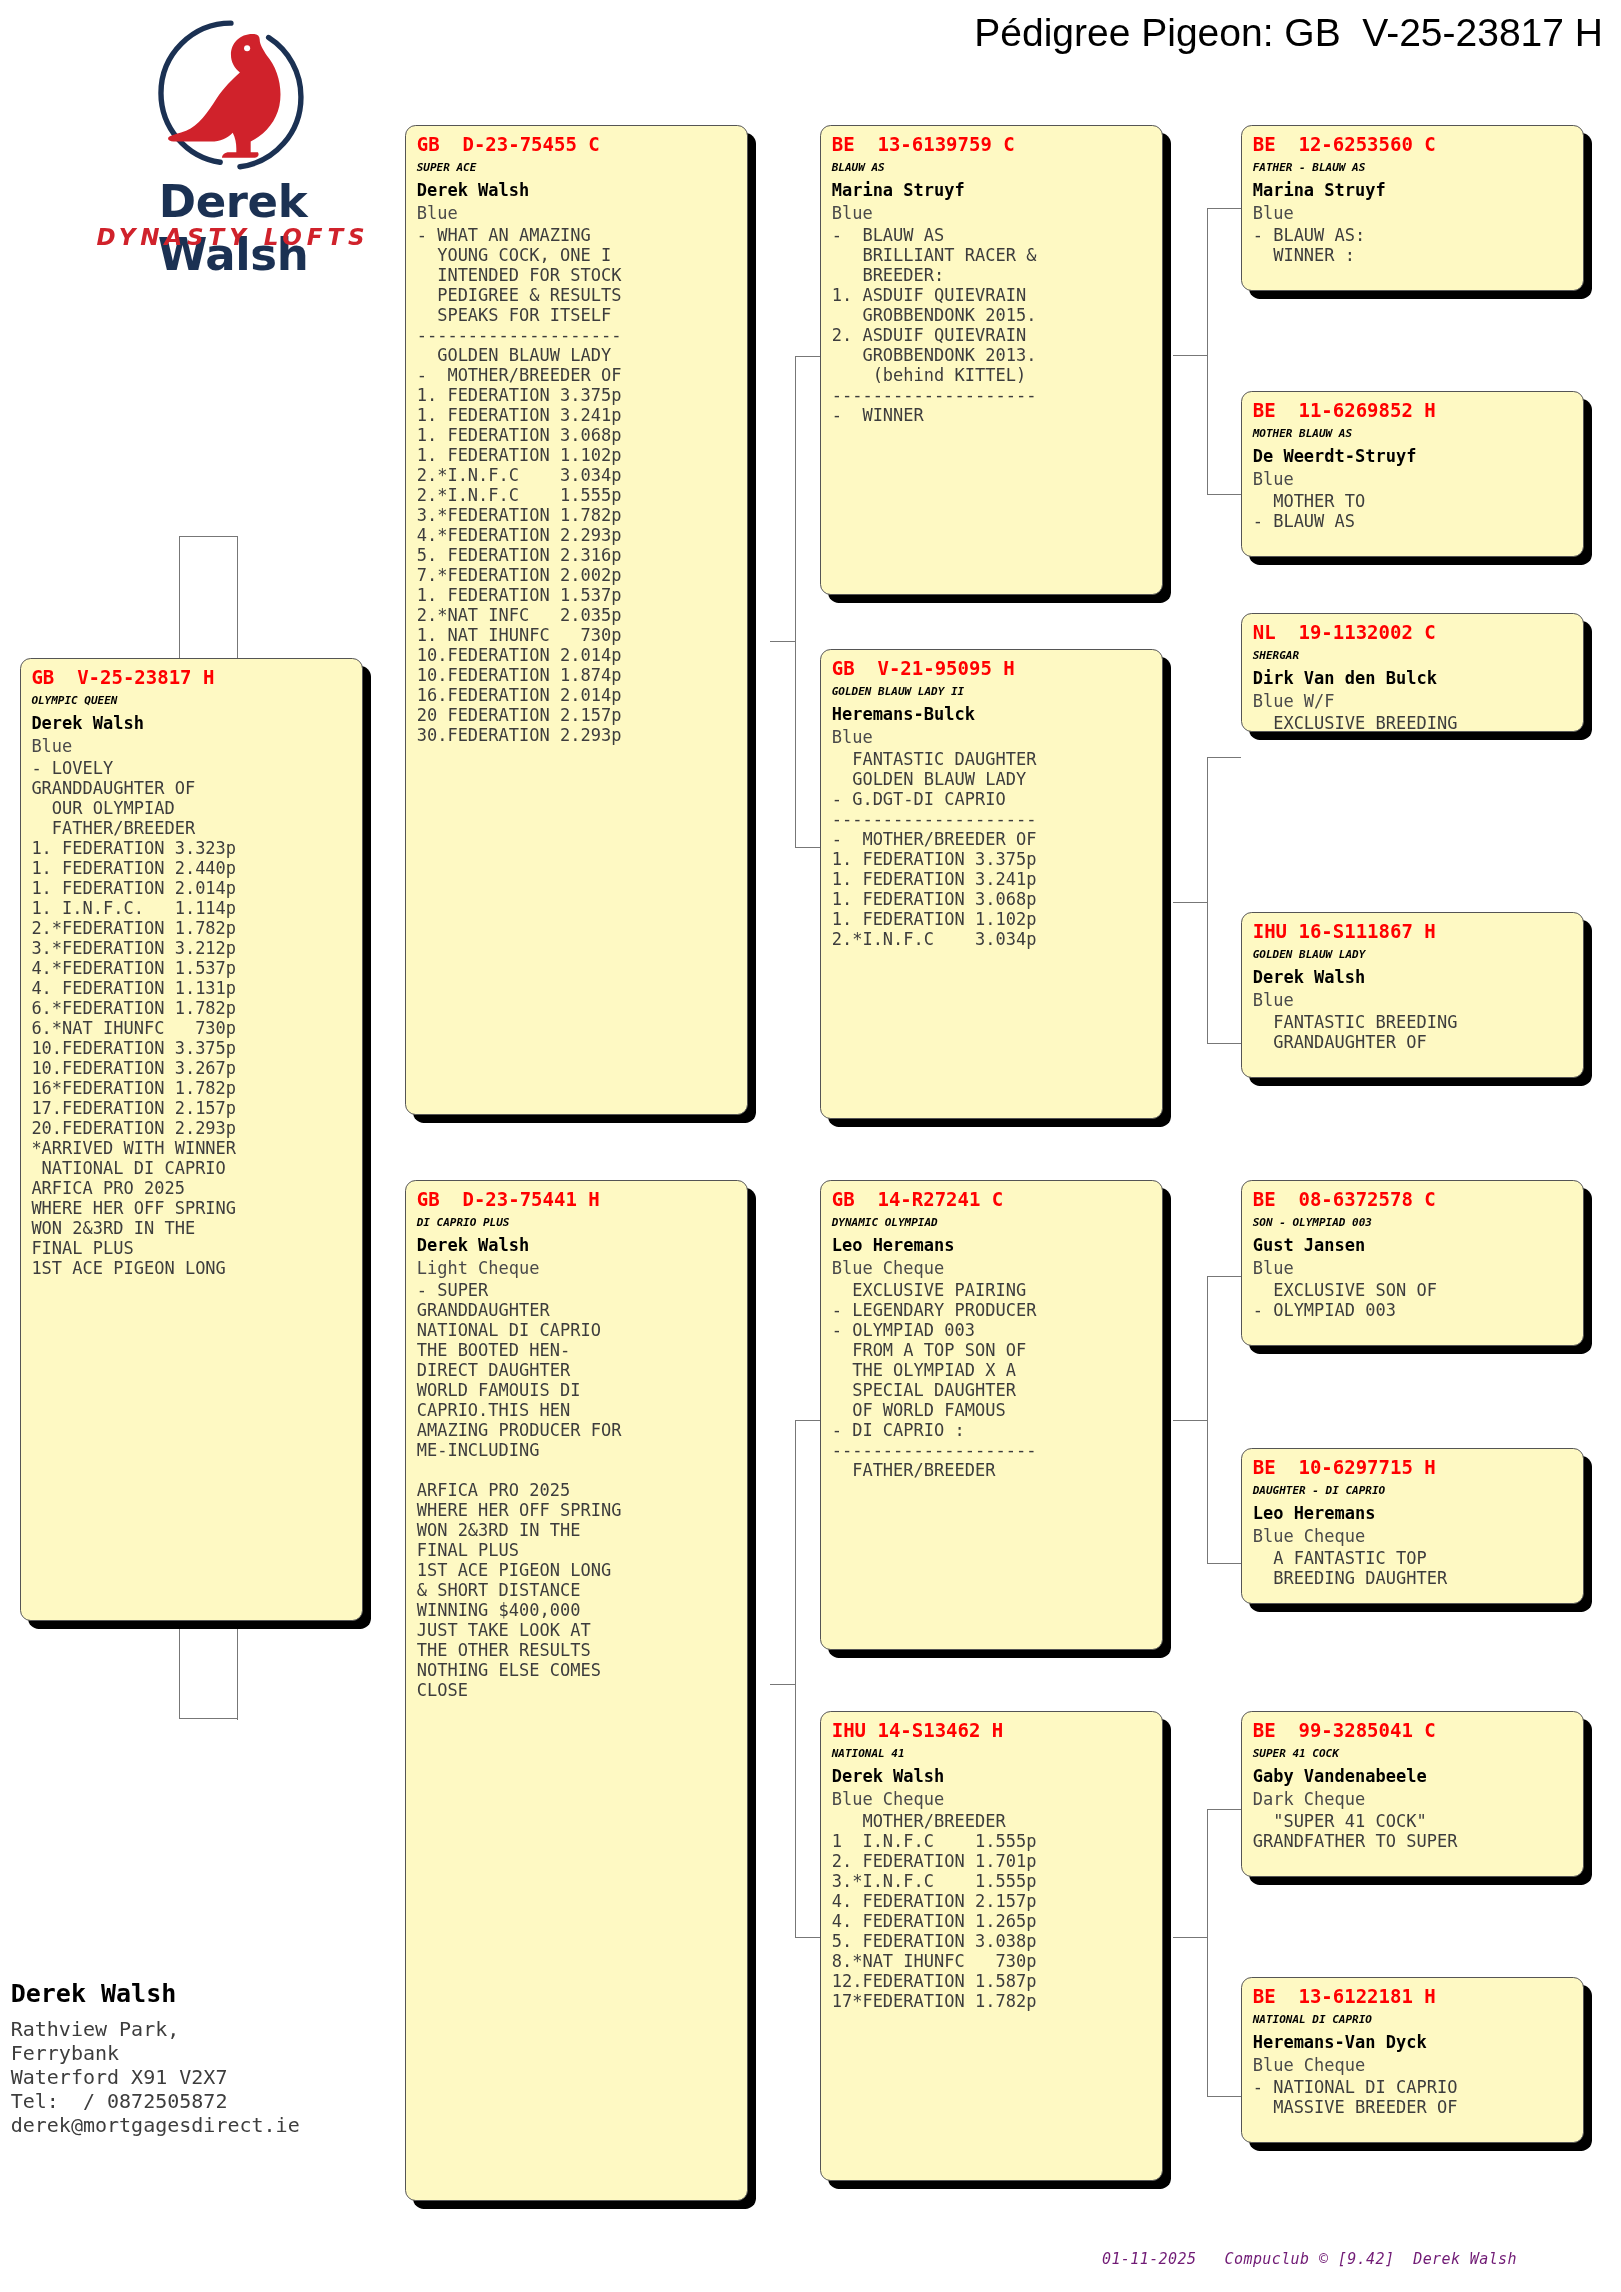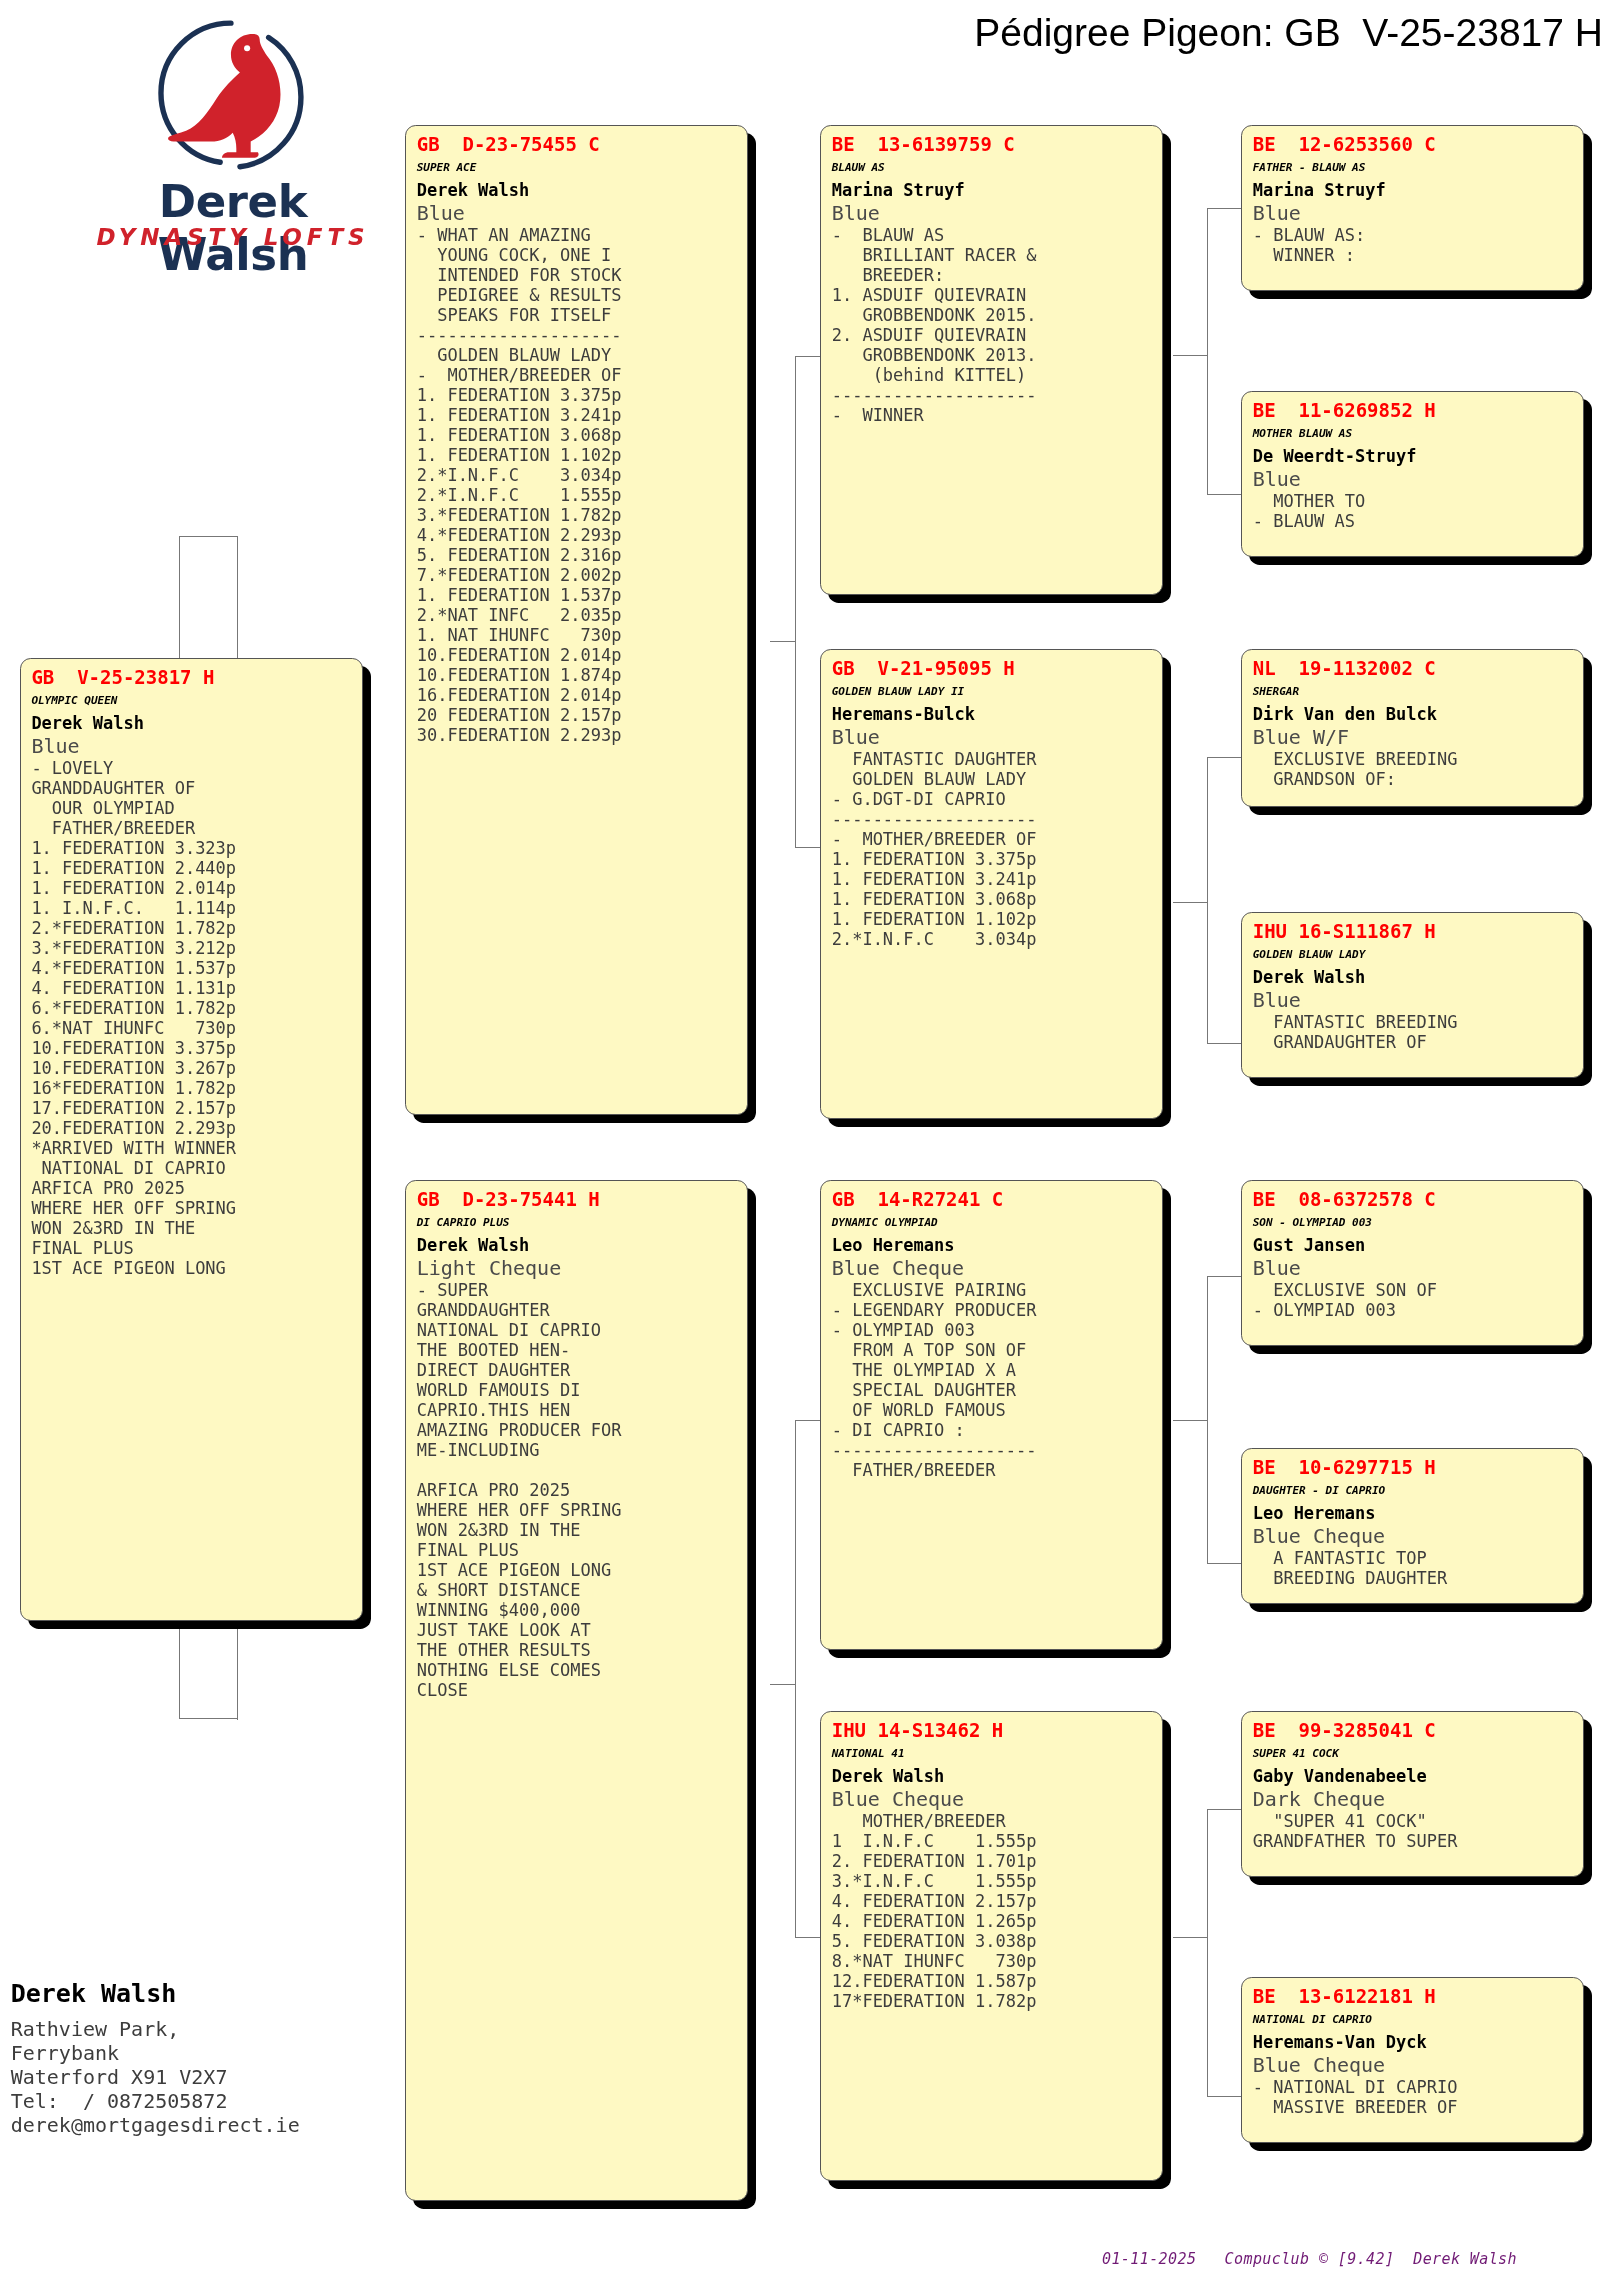--- a/index.html
+++ b/index.html
@@ -65,21 +65,21 @@
   }
   .pbox .nickname {
     color: #000; font-weight: bold; font-style: italic; font-size: 11px;
     line-height: 23px; white-space: pre;
   }
   .pbox .owner {
     color: #000; font-weight: bold; font-size: 17px;
     line-height: 23px; white-space: pre;
   }
   .pbox .colour {
-    color: #4a4a4a; font-size: 20px; line-height: 23px; white-space: pre;
+    color: #4a4a4a; font-size: 17px; line-height: 23px; white-space: pre;
   }
   .pbox .lines {
     color: #3d3d3d; font-size: 17px; line-height: 20px;
     white-space: pre;
   }
 
   
   #footer-address { position: absolute; left: 10.7px; top: 1979px; width: 376px; }
   #footer-name {
     font-family: "DejaVu Sans Mono", "Liberation Mono", monospace;
@@ -326,21 +326,21 @@
 
 <div class="pbox" style="left:1241px; top:391px; width:343px; height:166px;">
   <div class="ring">BE  11-6269852 H</div>
   <div class="nickname">MOTHER BLAUW AS</div>
   <div class="owner">De Weerdt-Struyf</div>
   <div class="colour">Blue</div>
   <div class="lines">  MOTHER TO
 - BLAUW AS</div>
 </div>
 
-<div class="pbox" style="left:1241px; top:649px; width:343px; height:158px;">
+<div class="pbox" style="left:1241px; top:613px; width:343px; height:119px;">
   <div class="ring">NL  19-1132002 C</div>
   <div class="nickname">SHERGAR</div>
   <div class="owner">Dirk Van den Bulck</div>
   <div class="colour">Blue W/F</div>
   <div class="lines">  EXCLUSIVE BREEDING
   GRANDSON OF:</div>
 </div>
 
 <div class="pbox" style="left:1241px; top:912px; width:343px; height:166px;">
   <div class="ring">IHU 16-S111867 H</div>

